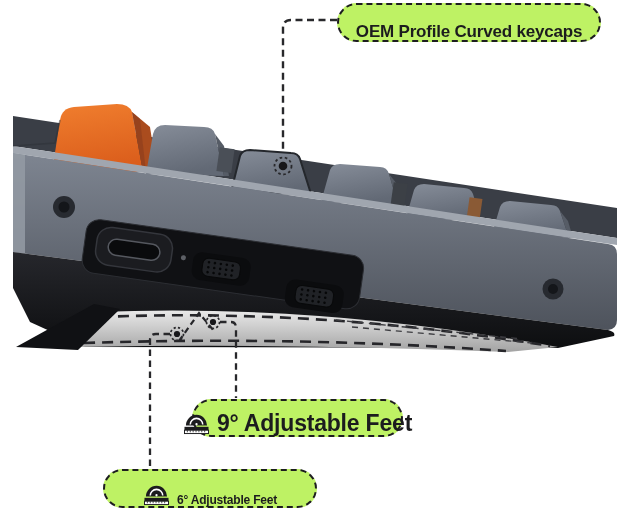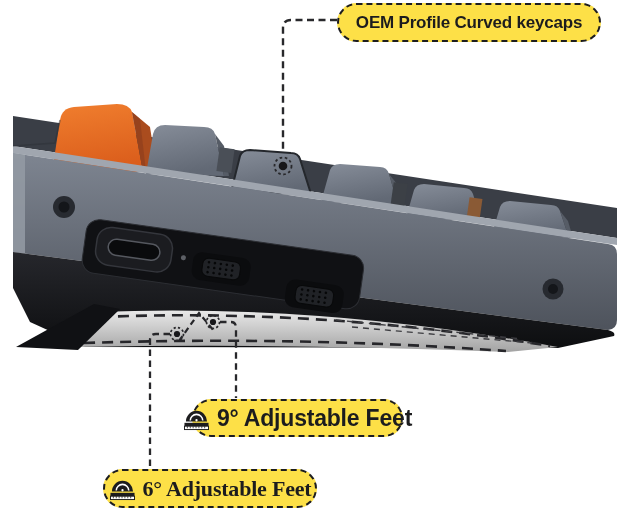--- a/index.html
+++ b/index.html
@@ -2,29 +2,29 @@
 <html><head>
 <meta charset="utf-8">
 <style>
   html,body{margin:0;padding:0;background:#ffffff;}
   .stage{
     position:relative;width:622px;height:510px;background:#ffffff;overflow:hidden;
     font-family:"Liberation Sans",sans-serif;
   }
   .art{position:absolute;left:0;top:0;width:622px;height:510px;display:block;}
   .callout{
-    position:absolute;display:flex;align-items:center;justify-content:center;
-    gap:7px;background:#fde047;border:2px dashed #1d1d1f;border-radius:22px;
+    position:absolute;display:flex;align-items:flex-end;justify-content:center;
+    gap:7px;background:#bef264;border:2px dashed #1d1d1f;border-radius:22px;
     color:#1c1c1e;font-weight:600;white-space:nowrap;box-sizing:border-box;
     letter-spacing:-0.2px;
   }
   .callout .lbl{line-height:1;}
   #callout-keycaps{left:337px;top:3px;width:264px;height:39px;font-size:17px;}
   #callout-feet9{left:192px;top:399px;width:211px;height:38px;font-size:23px;}
-  #callout-feet6{left:103px;top:469px;width:214px;height:39px;font-size:22px;font-family:Liberation Serif, serif;}
+  #callout-feet6{left:103px;top:469px;width:214px;height:39px;font-size:12px;}
   .feet-icon{width:27px;height:25px;flex:0 0 auto;}
 </style>
 </head>
 <body>
 
 <div class="stage">
 
   <svg class="art" viewBox="0 0 622 510" aria-hidden="true">
     <defs>
       <linearGradient id="gCase" x1="0" y1="0" x2="0" y2="1">

